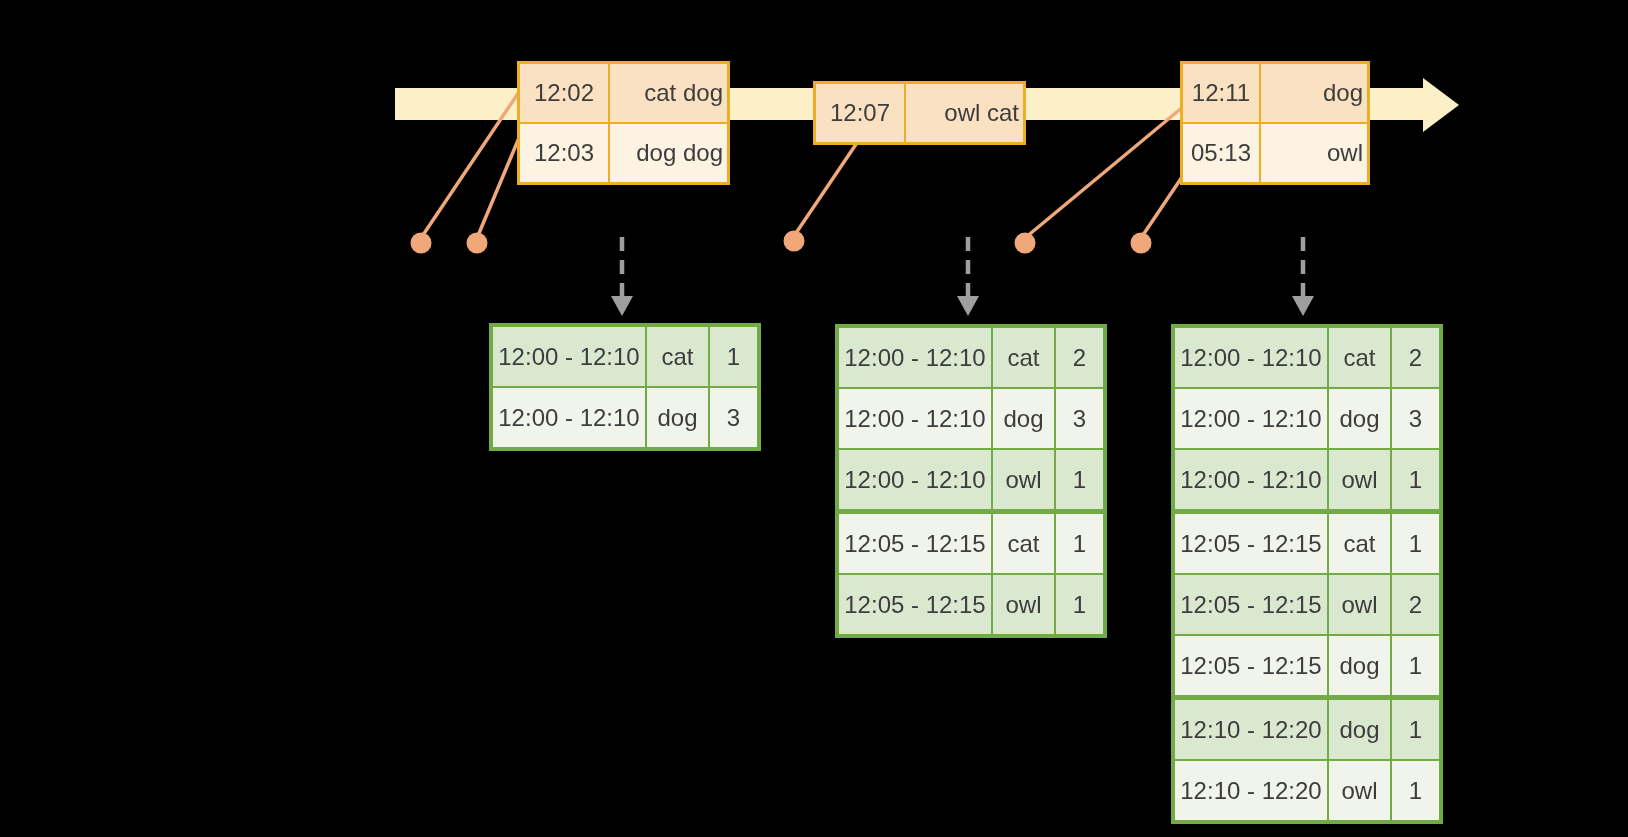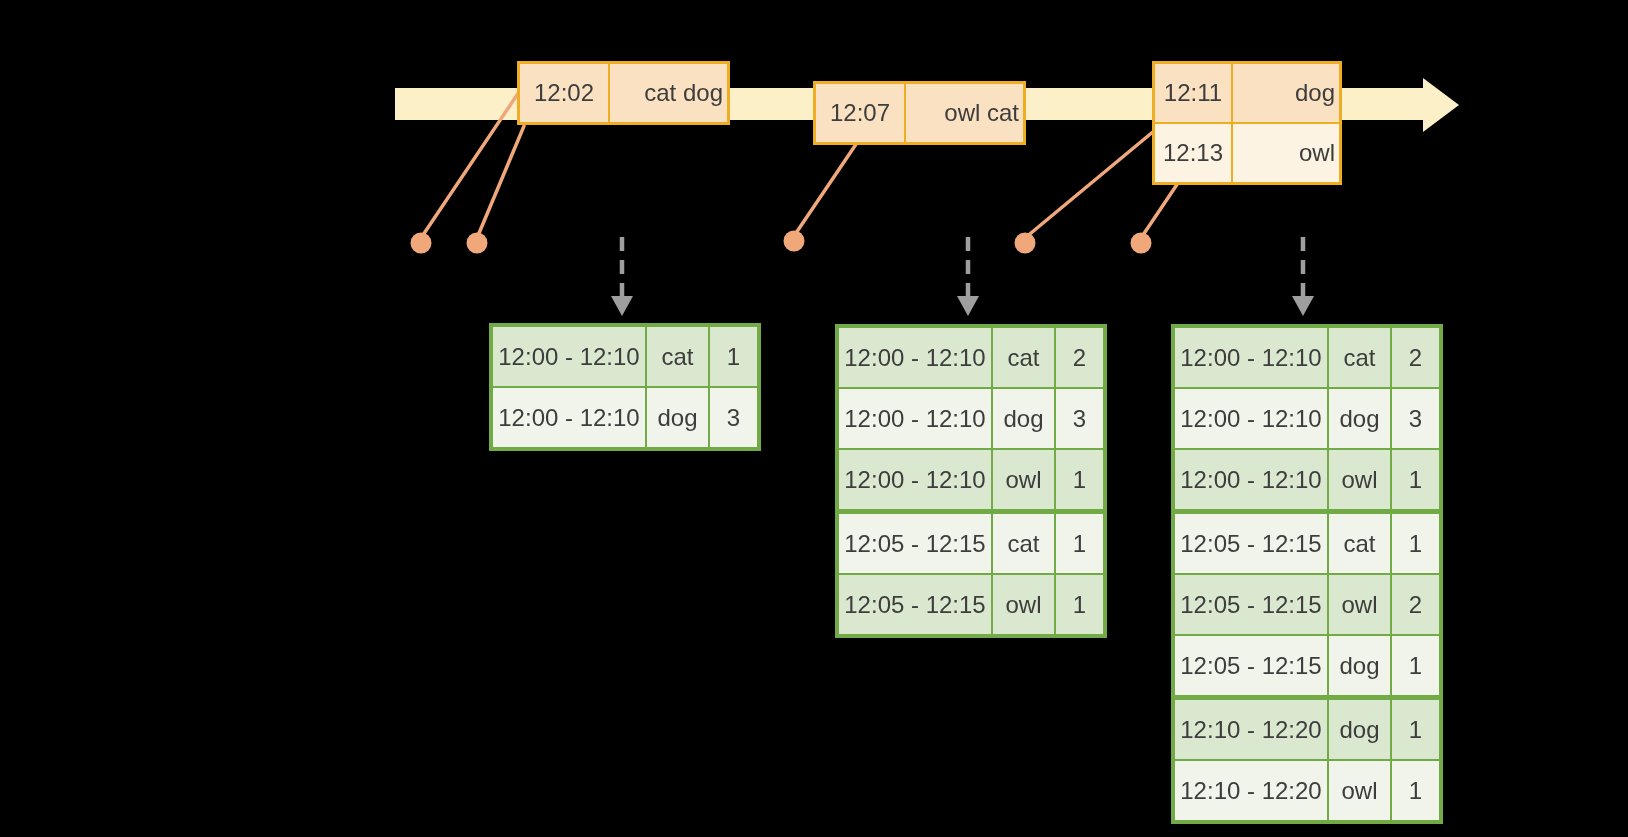--- a/index.html
+++ b/index.html
@@ -43,21 +43,21 @@
   .gtable tr:nth-child(odd)  td{background:var(--result-row-a,#dbe8d0);}
   .gtable tr:nth-child(even) td{background:var(--result-row-b,#f0f4eb);}
   .gtable td:nth-child(1){width:144px;}
   .gtable td:nth-child(2){width:53px;}
   .gtable td:nth-child(3){width:39px;}
   .gtable tr.group-start td{border-top-width:5px;}
 
   
   #etable-1{left:517px;top:61px;}
   #etable-2{left:813px;top:81px;}
-  #etable-3{left:1152px;top:61px;}
+  #etable-3{left:1180px;top:61px;}
   #gtable-1{left:489px;top:315px;}
   #gtable-2{left:835px;top:316px;}
   #gtable-3{left:1171px;top:316px;}
 </style>
 </head>
 <body>
 
 <div id="canvas">
 
   <svg id="gfx" width="1628" height="837" viewBox="0 0 1628 837">
@@ -92,38 +92,42 @@
       <polygon points="1292,296 1314,296 1303,316"></polygon>
     </g>
   </svg>
 
   <table id="etable-1" class="tbl etable">
     <tbody>
         <tr>
           <td>12:02</td>
           <td>cat dog</td>
         </tr>
+        <tr class="group-start">
+          <td>12:03</td>
+          <td>dog dog</td>
+        </tr>
       </tbody>
   </table>
   <table id="etable-2" class="tbl etable">
     <tbody>
         <tr>
           <td>12:07</td>
           <td>owl cat</td>
         </tr>
       </tbody>
   </table>
   <table id="etable-3" class="tbl etable narrow">
     <tbody>
         <tr>
           <td>12:11</td>
           <td>dog</td>
         </tr>
         <tr class="group-start">
-          <td>12:13</td>
+          <td>05:13</td>
           <td>owl</td>
         </tr>
       </tbody>
   </table>
 
   <table id="gtable-1" class="tbl gtable">
     <tbody>
         <tr>
           <td>12:00 - 12:10</td>
           <td>cat</td>

